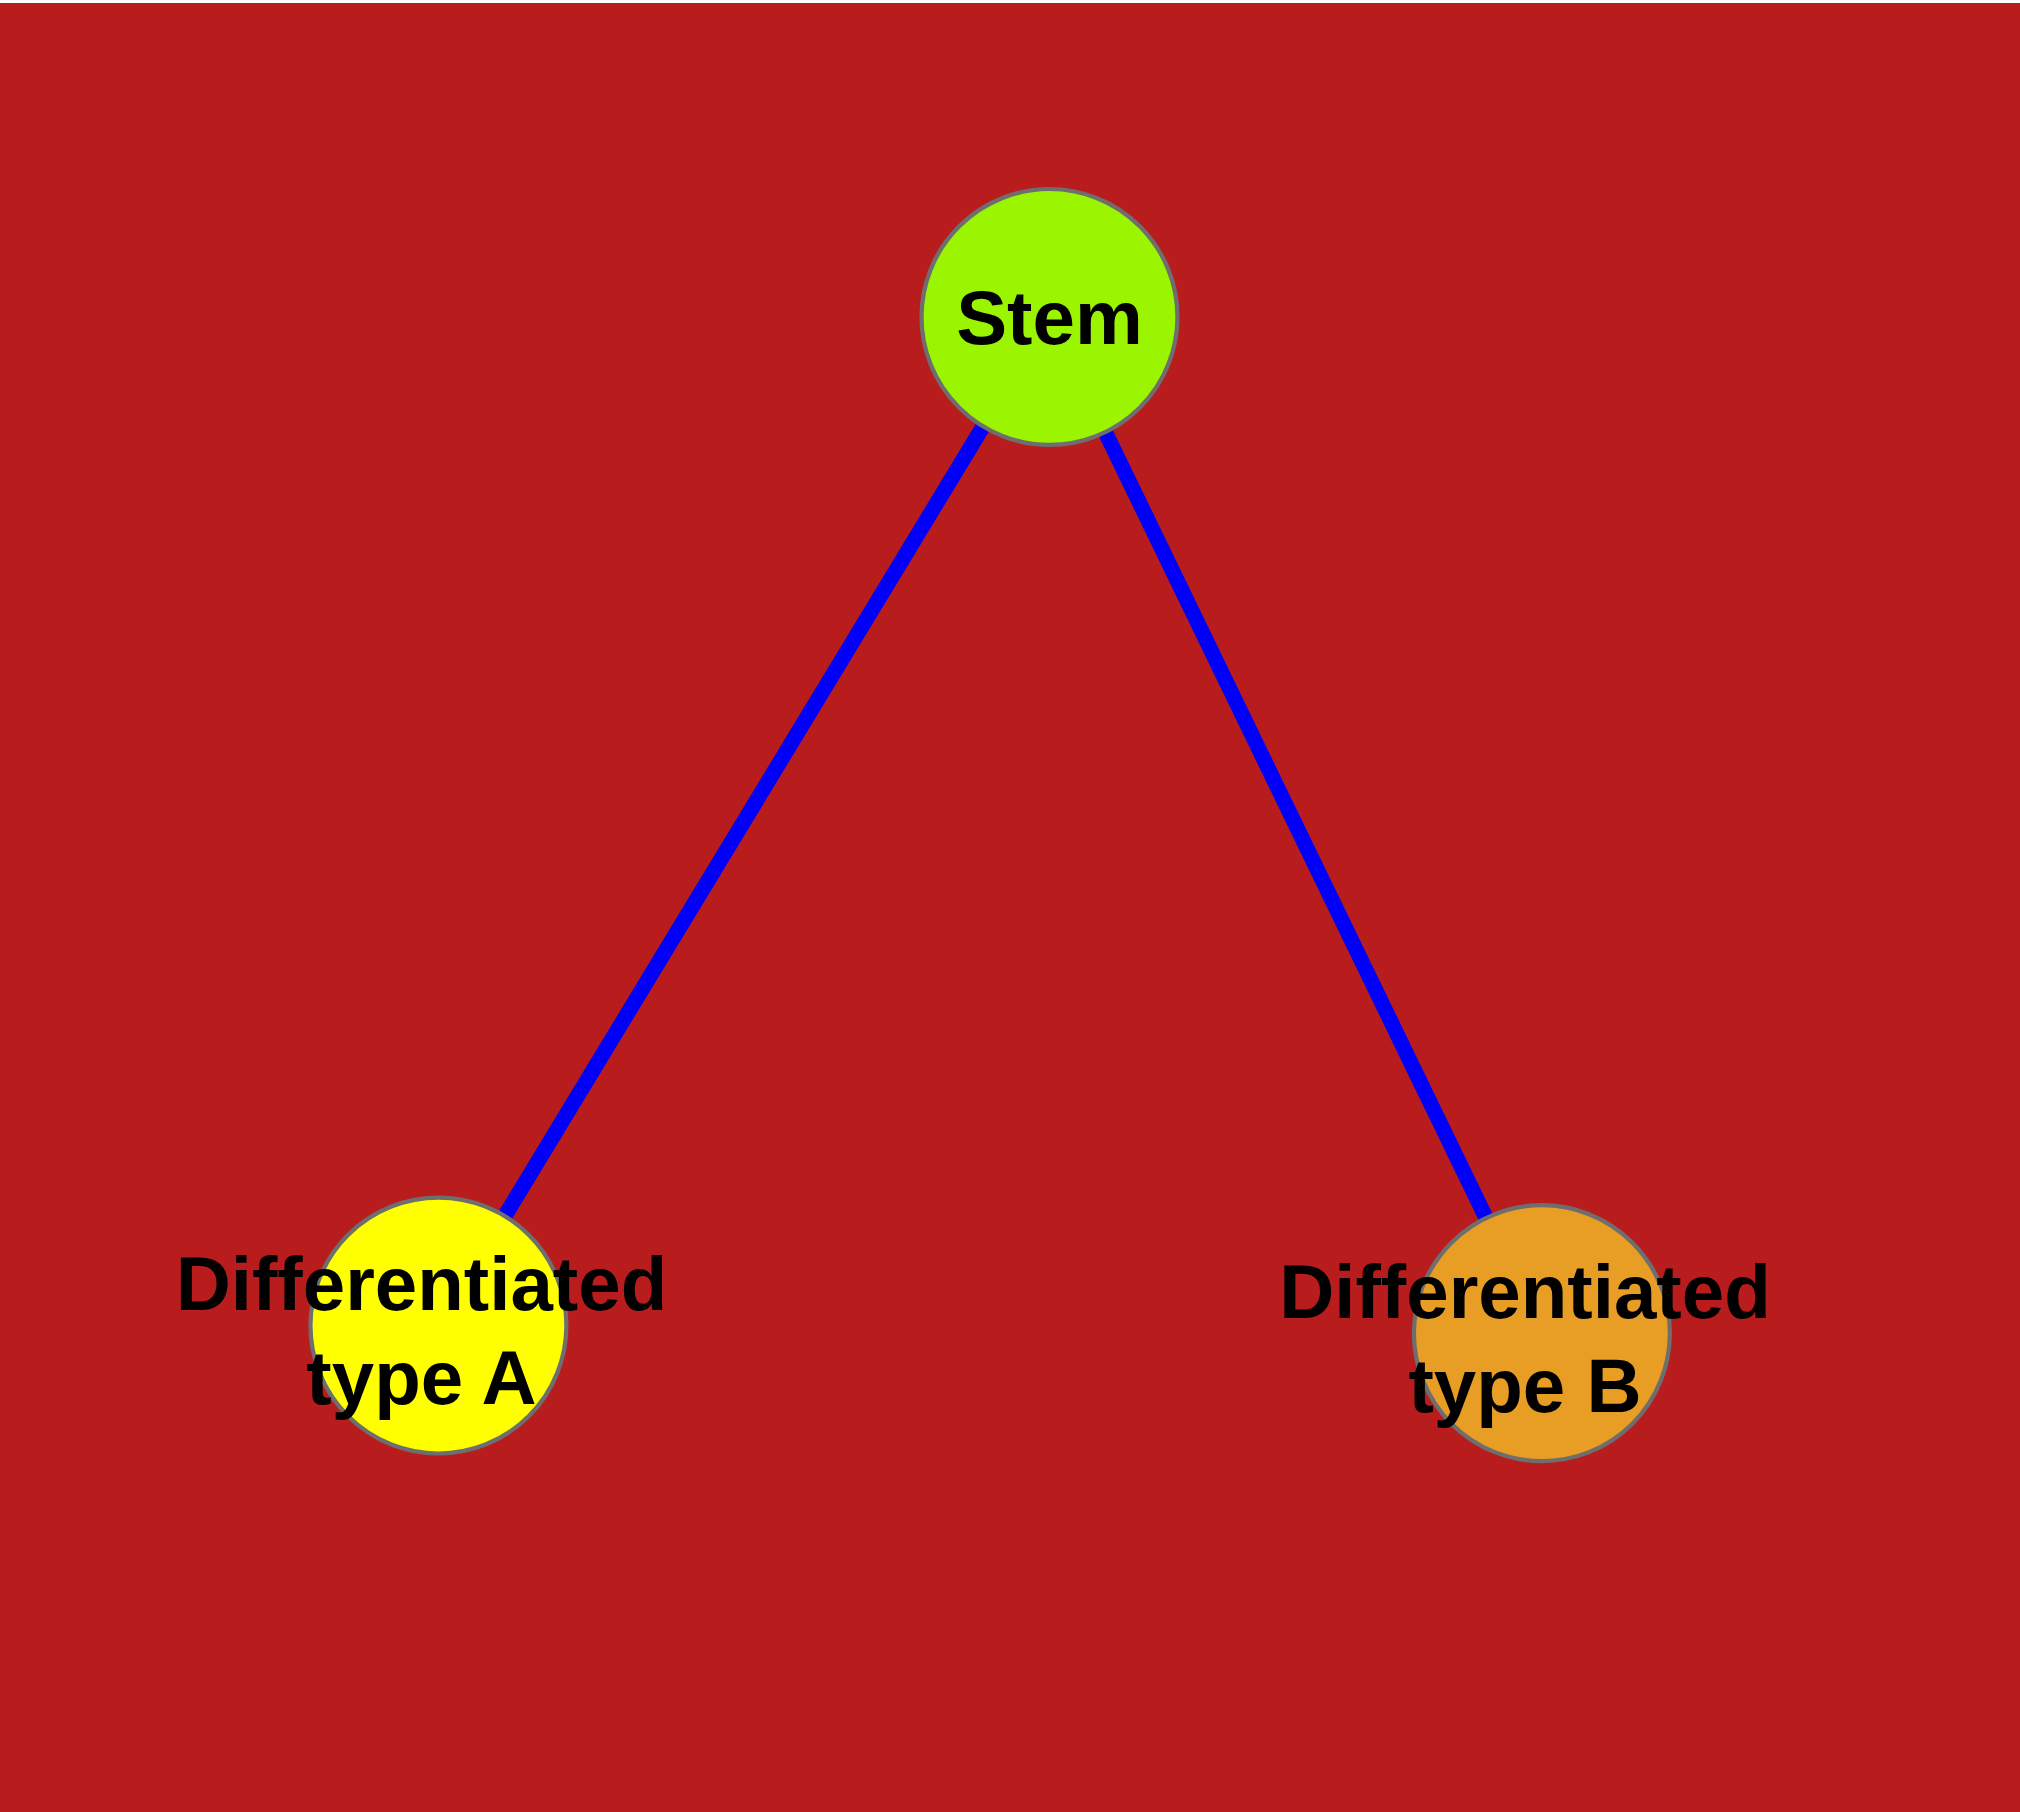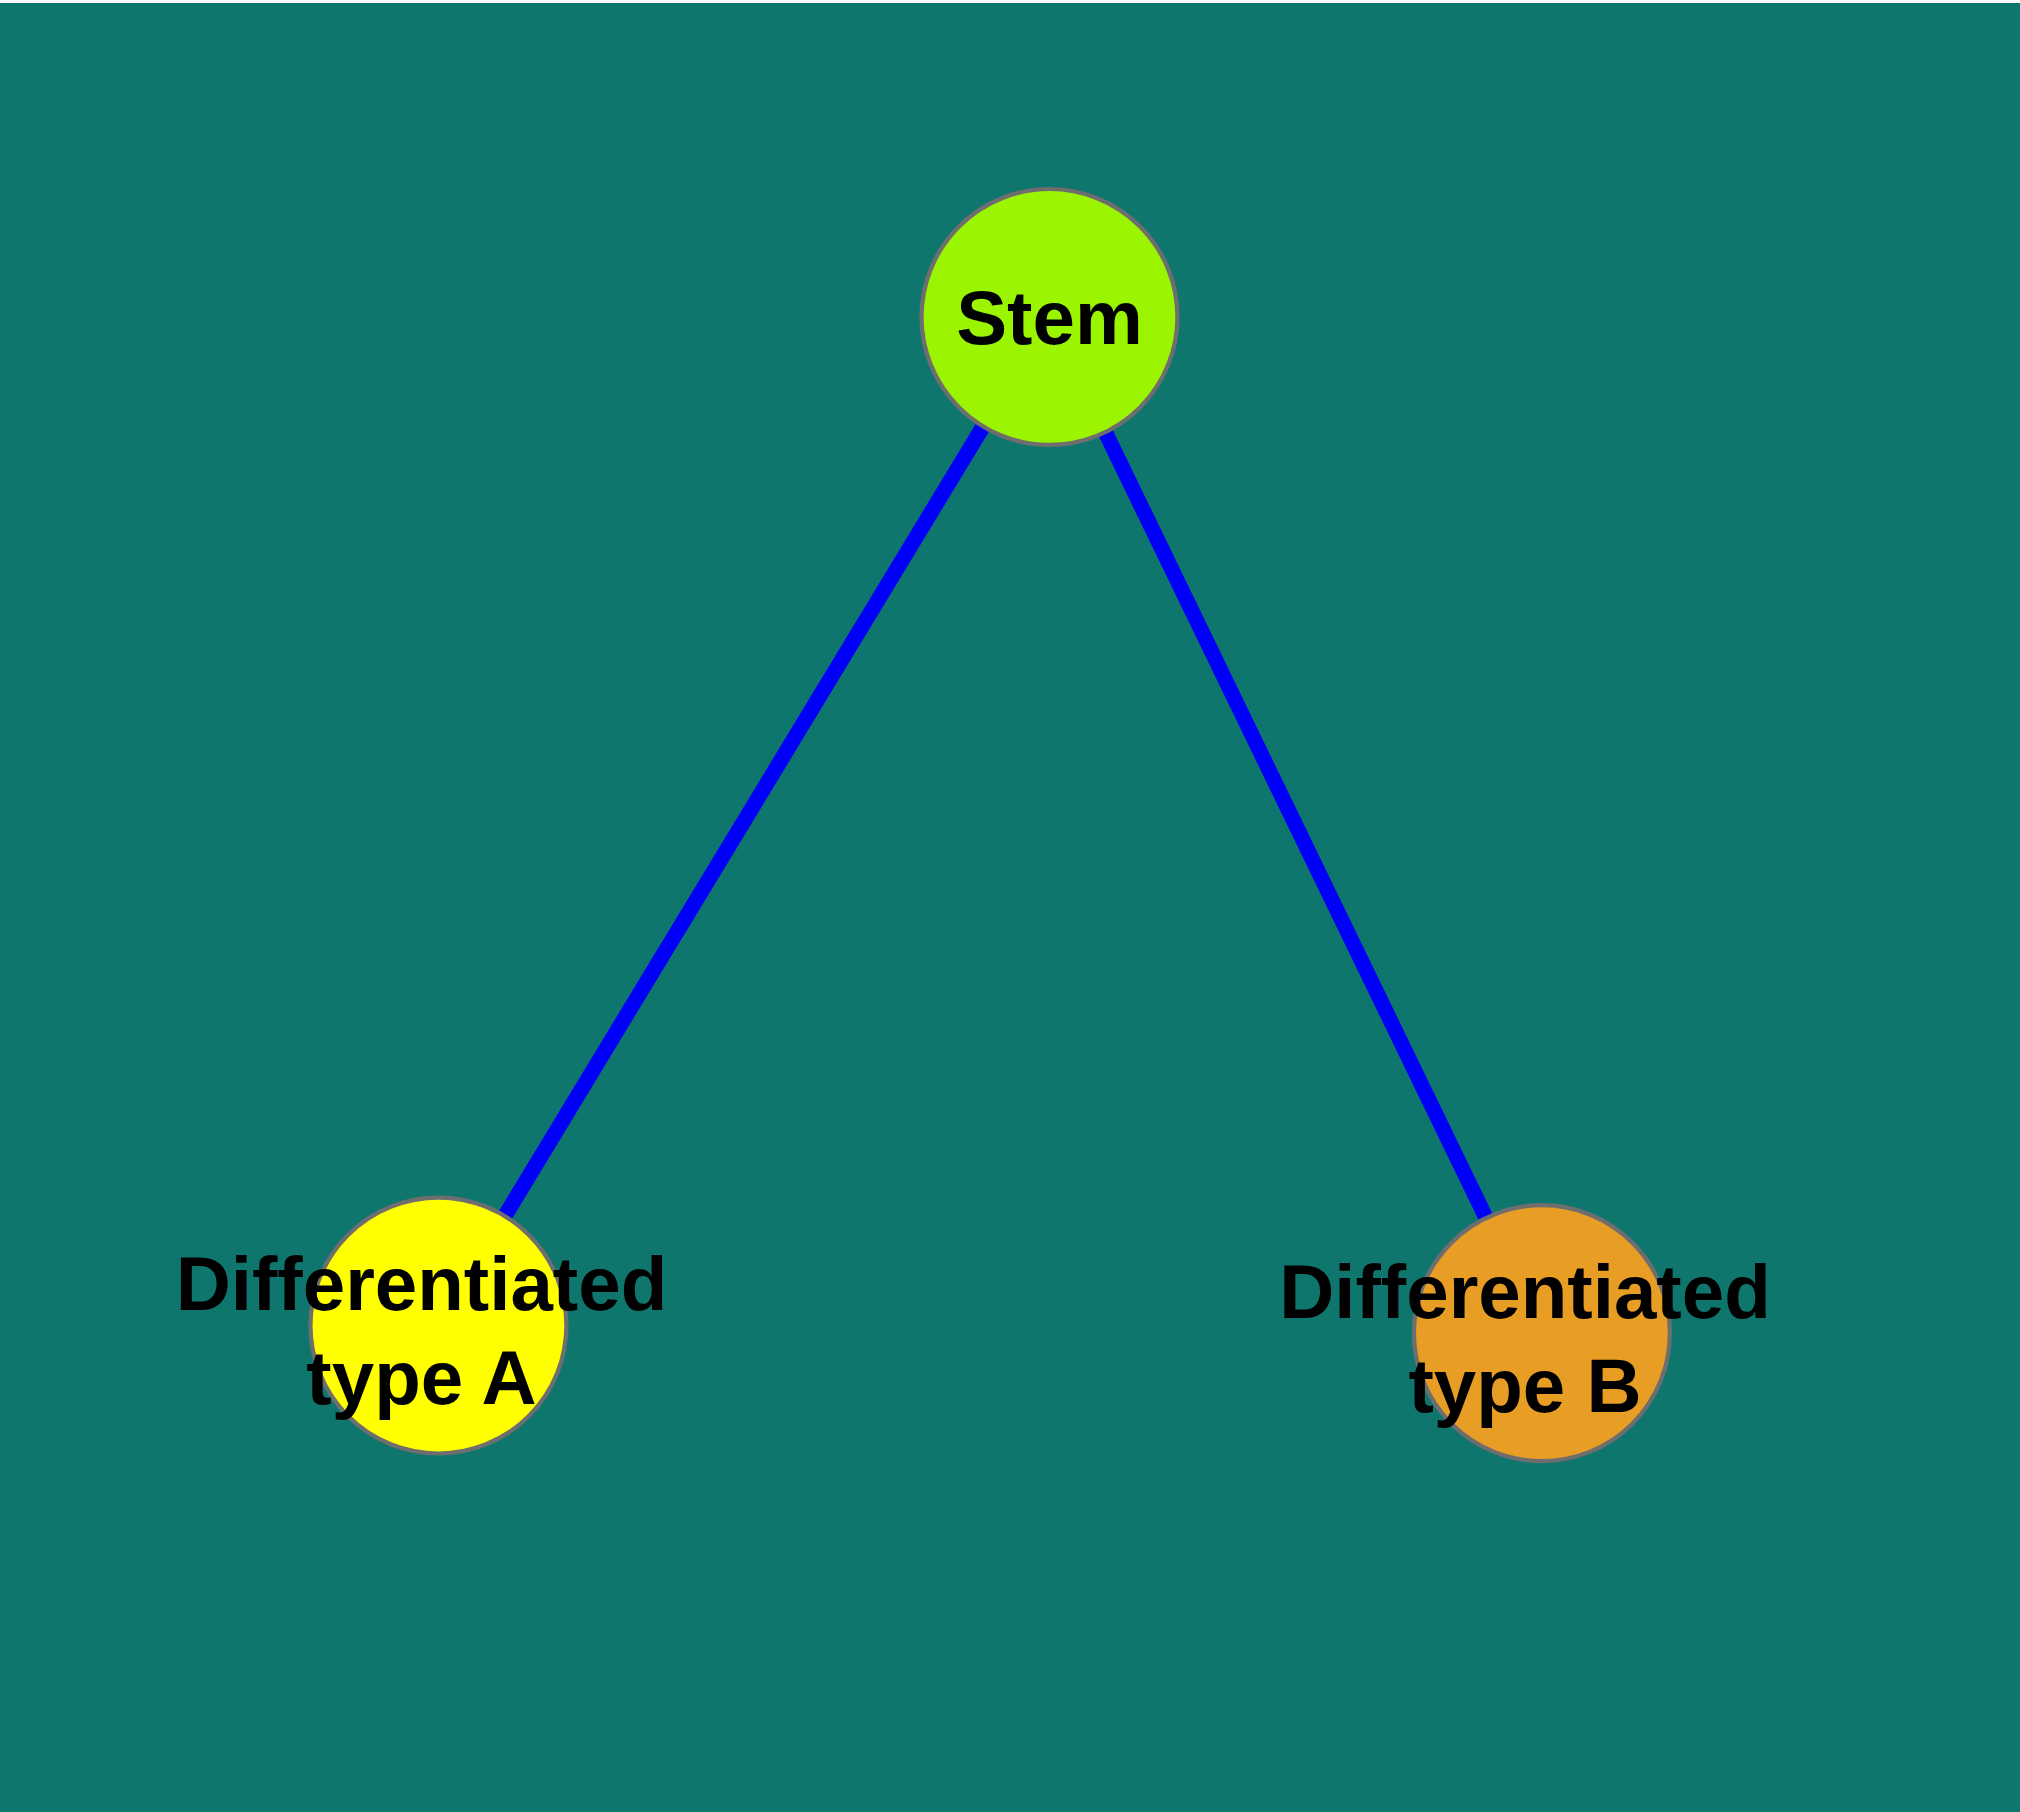--- a/index.html
+++ b/index.html
@@ -30,21 +30,21 @@
     font-family: "Liberation Sans", sans-serif;
     font-weight: bold;
     text-anchor: middle;
   }
   .edge { fill: none; }
   .node { }
 </style>
 </head>
 <body>
 
-<div class="stage" style="background: #0f766e;">
+<div class="stage" style="background: #b91c1c;">
   <div class="top-strip" style="background: rgb(252, 252, 254);"></div>
   <svg class="graph" width="2021" height="1812" viewBox="0 0 2384 2138">
     <g id="edges-layer">
         <line class="edge" x1="1238" y1="374" x2="517" y2="1564" stroke="#0000fa" stroke-width="18"></line>
         <line class="edge" x1="1238" y1="374" x2="1819" y2="1573" stroke="#0000fa" stroke-width="18"></line>
       </g>
     <g id="nodes-layer">
         <circle class="node" cx="1238" cy="374" r="151" fill="#9bf500" stroke="#6e6e6e" stroke-width="5"></circle>
         <circle class="node" cx="517" cy="1564" r="151" fill="#ffff00" stroke="#6e6e6e" stroke-width="5"></circle>
         <circle class="node" cx="1819" cy="1573" r="151" fill="#e89e24" stroke="#6e6e6e" stroke-width="5"></circle>

